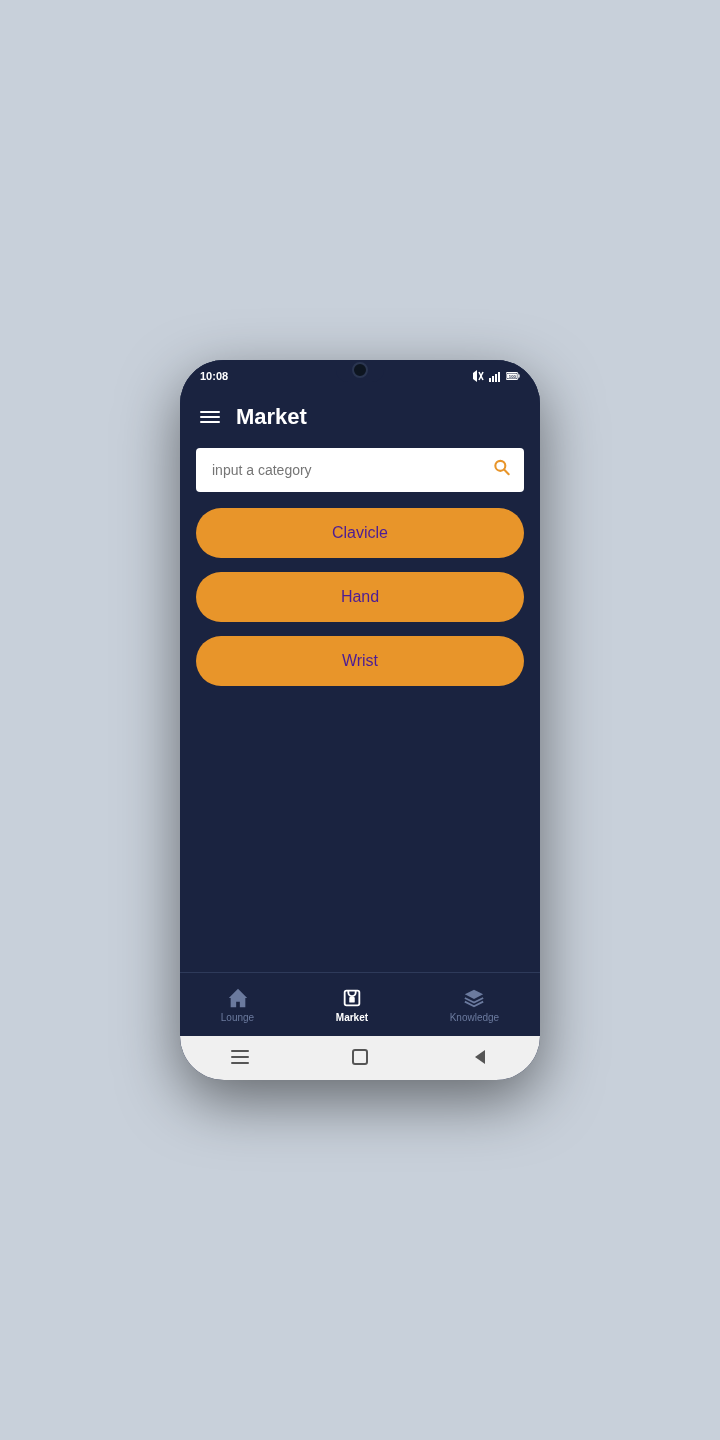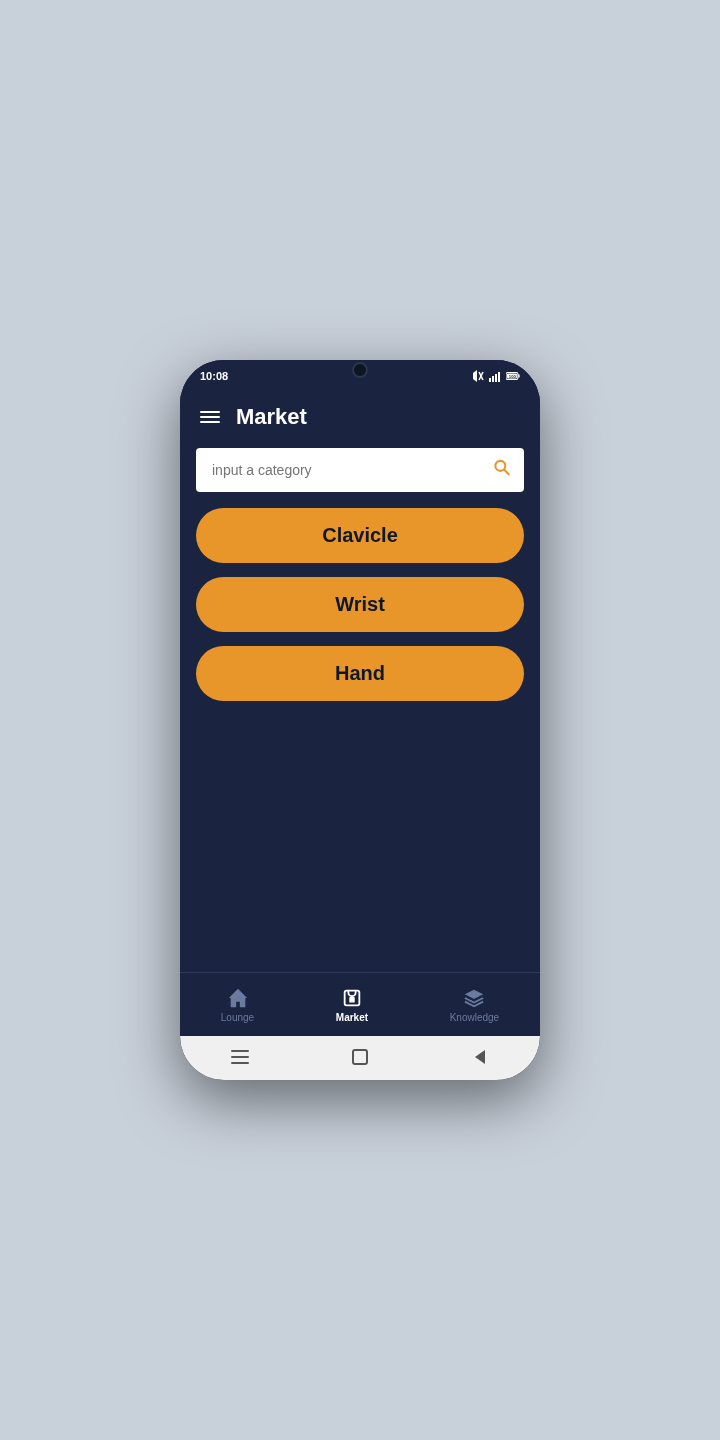--- a/index.html
+++ b/index.html
@@ -152,23 +152,23 @@
       gap: 14px;
       overflow-y: auto;
     }
 
     .category-btn {
       width: 100%;
       padding: 16px;
       background: #e8952a;
       border: none;
       border-radius: 30px;
-      color: #0f172a;
-      font-size: 20px;
-      font-weight: 700;
+      color: #4c1d95;
+      font-size: 16px;
+      font-weight: 400;
       cursor: pointer;
       text-align: center;
     }
 
     .category-btn:last-child {
       
     }
 
     
     .bottom-nav {
@@ -272,22 +272,22 @@
       <button class="search-icon-btn">
         <svg width="20" height="20" viewBox="0 0 24 24" fill="none">
           <circle cx="10" cy="10" r="6" stroke="#e8952a" stroke-width="2.5"></circle>
           <line x1="14.5" y1="14.5" x2="20" y2="20" stroke="#e8952a" stroke-width="2.5" stroke-linecap="round"></line>
         </svg>
       </button>
     </div>
 
     <div class="category-list">
       <button class="category-btn">Clavicle</button>
+      <button class="category-btn">Hand</button>
       <button class="category-btn">Wrist</button>
-      <button class="category-btn">Hand</button>
     </div>
 
     <div class="bottom-nav">
 
       <div class="nav-item">
         <svg width="22" height="22" viewBox="0 0 24 24" fill="none">
           <polygon points="12,2 22,12 20,12 20,22 14,22 14,16 10,16 10,22 4,22 4,12 2,12" fill="#6b7a9e"></polygon>
         </svg>
         <span class="nav-label" style="color:#6b7a9e">Lounge</span>
       </div>

